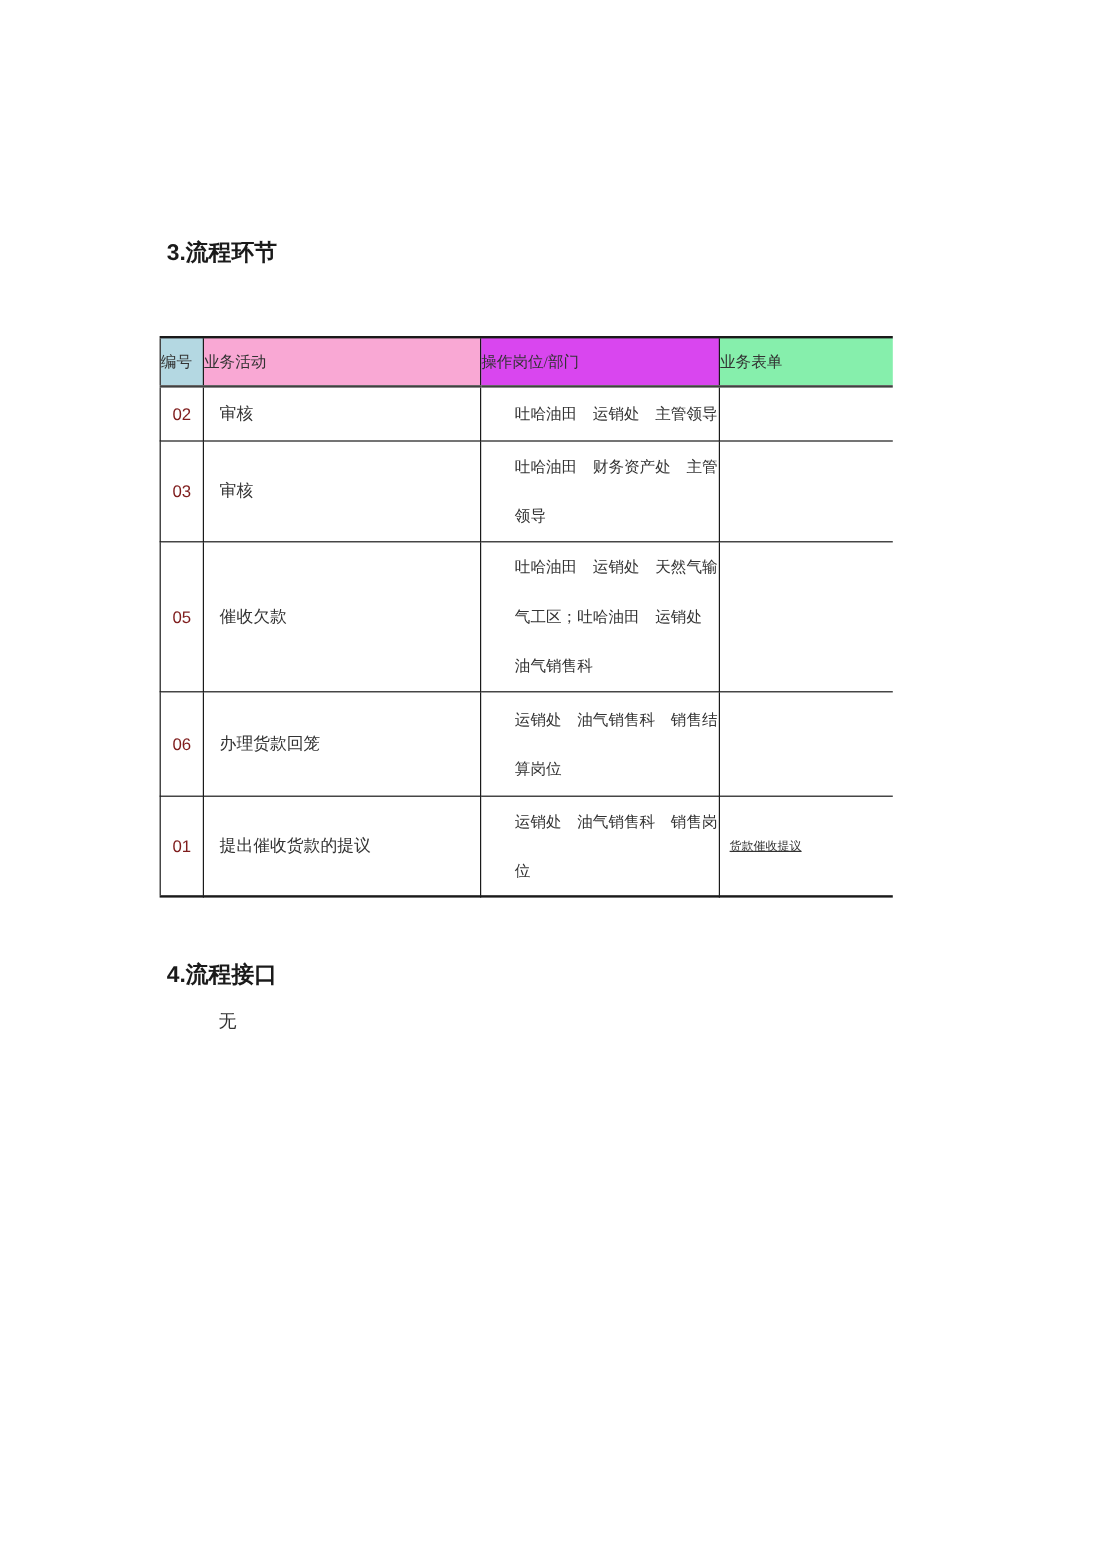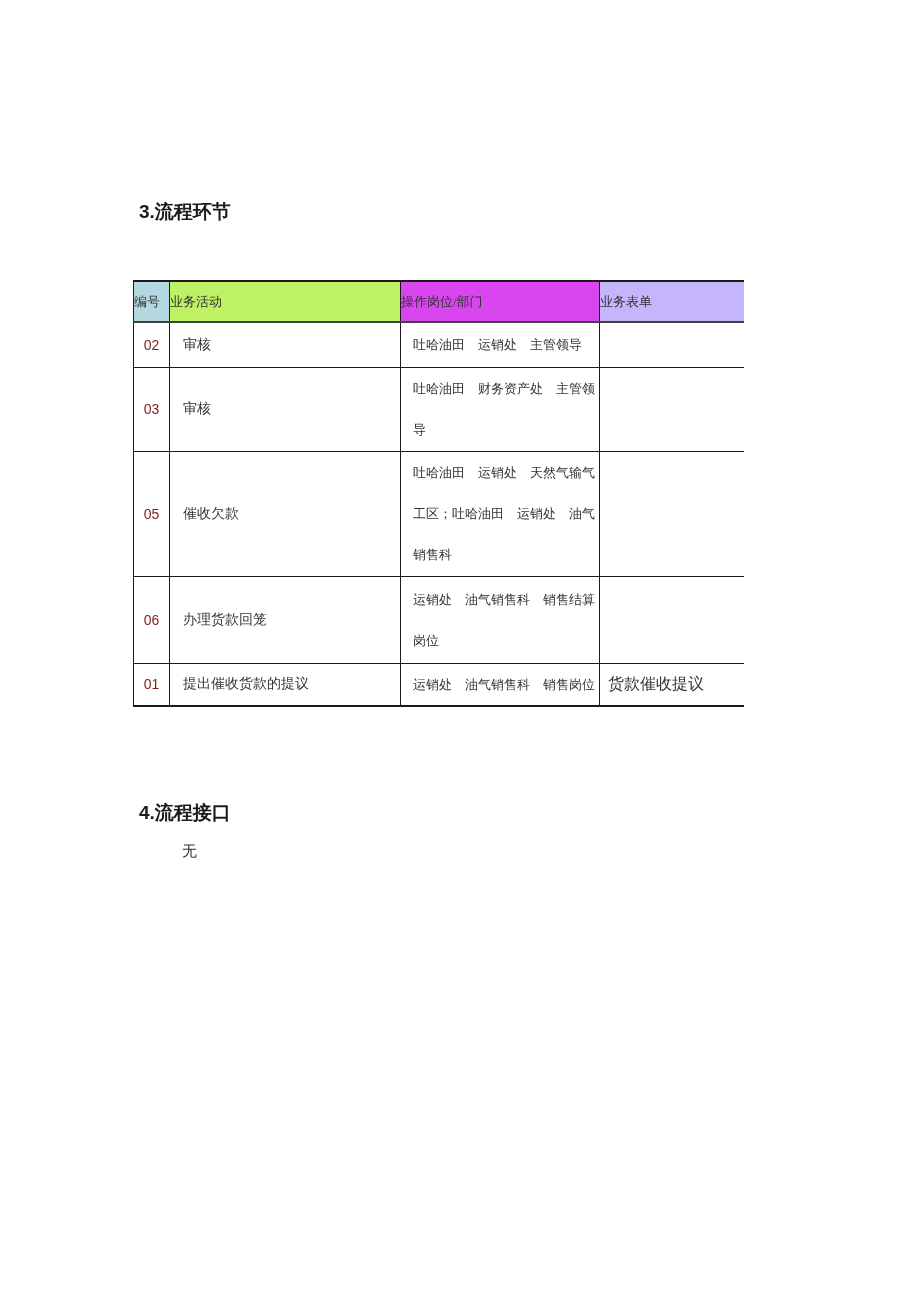--- a/index.html
+++ b/index.html
@@ -78,22 +78,22 @@
   tr.row-h125 { height: 125px; }
   tr.row-h87  { height: 87px; }
   tr.row-h41  { height: 41px; }
   td.c-id {
     text-align: center;
     font-family: "Liberation Sans", sans-serif;
     font-size: 14px;
     color: #7f1d1d;
   }
   td.c-act  { padding-left: 13px; font-size: 14px; }
-  td.c-dept { padding-left: 12px; padding-right: 1px; font-size: 13px; line-height: 41px; }
-  td.c-form { padding-left: 8px;  font-size: 16px; }
+  td.c-dept { padding-left: 28px; padding-right: 1px; font-size: 13px; line-height: 41px; }
+  td.c-form { padding-left: 8px;  font-size: 10px; text-decoration: underline; }
   td.c-desc { }
 </style>
 </head>
 <body>
 
 <div class="page">
 
   <h2 class="heading" id="heading-process-steps">3.流程环节</h2>
 
 
@@ -101,23 +101,23 @@
     <colgroup>
       <col style="width:36px">
       <col style="width:231px">
       <col style="width:199px">
       <col style="width:153px">
       <col style="width:155px">
     </colgroup>
     <thead>
       <tr>
         <th style="background: rgb(180, 216, 226);">编号</th>
-        <th style="background: #bef264;">业务活动</th>
+        <th style="background: #f9a8d4;">业务活动</th>
         <th style="background: #d946ef;">操作岗位/部门</th>
-        <th style="background: #c4b5fd;">业务表单</th>
+        <th style="background: #86efac;">业务表单</th>
         <th style="background: #eab308; font-weight: bold;">描述</th>
       </tr>
     </thead>
     <tbody>
       <tr class="row-h45">
         <td class="c-id">02</td>
         <td class="c-act">审核</td>
         <td class="c-dept">吐哈油田　运销处　主管领导</td>
         <td class="c-form"></td>
         <td class="c-desc"></td>

